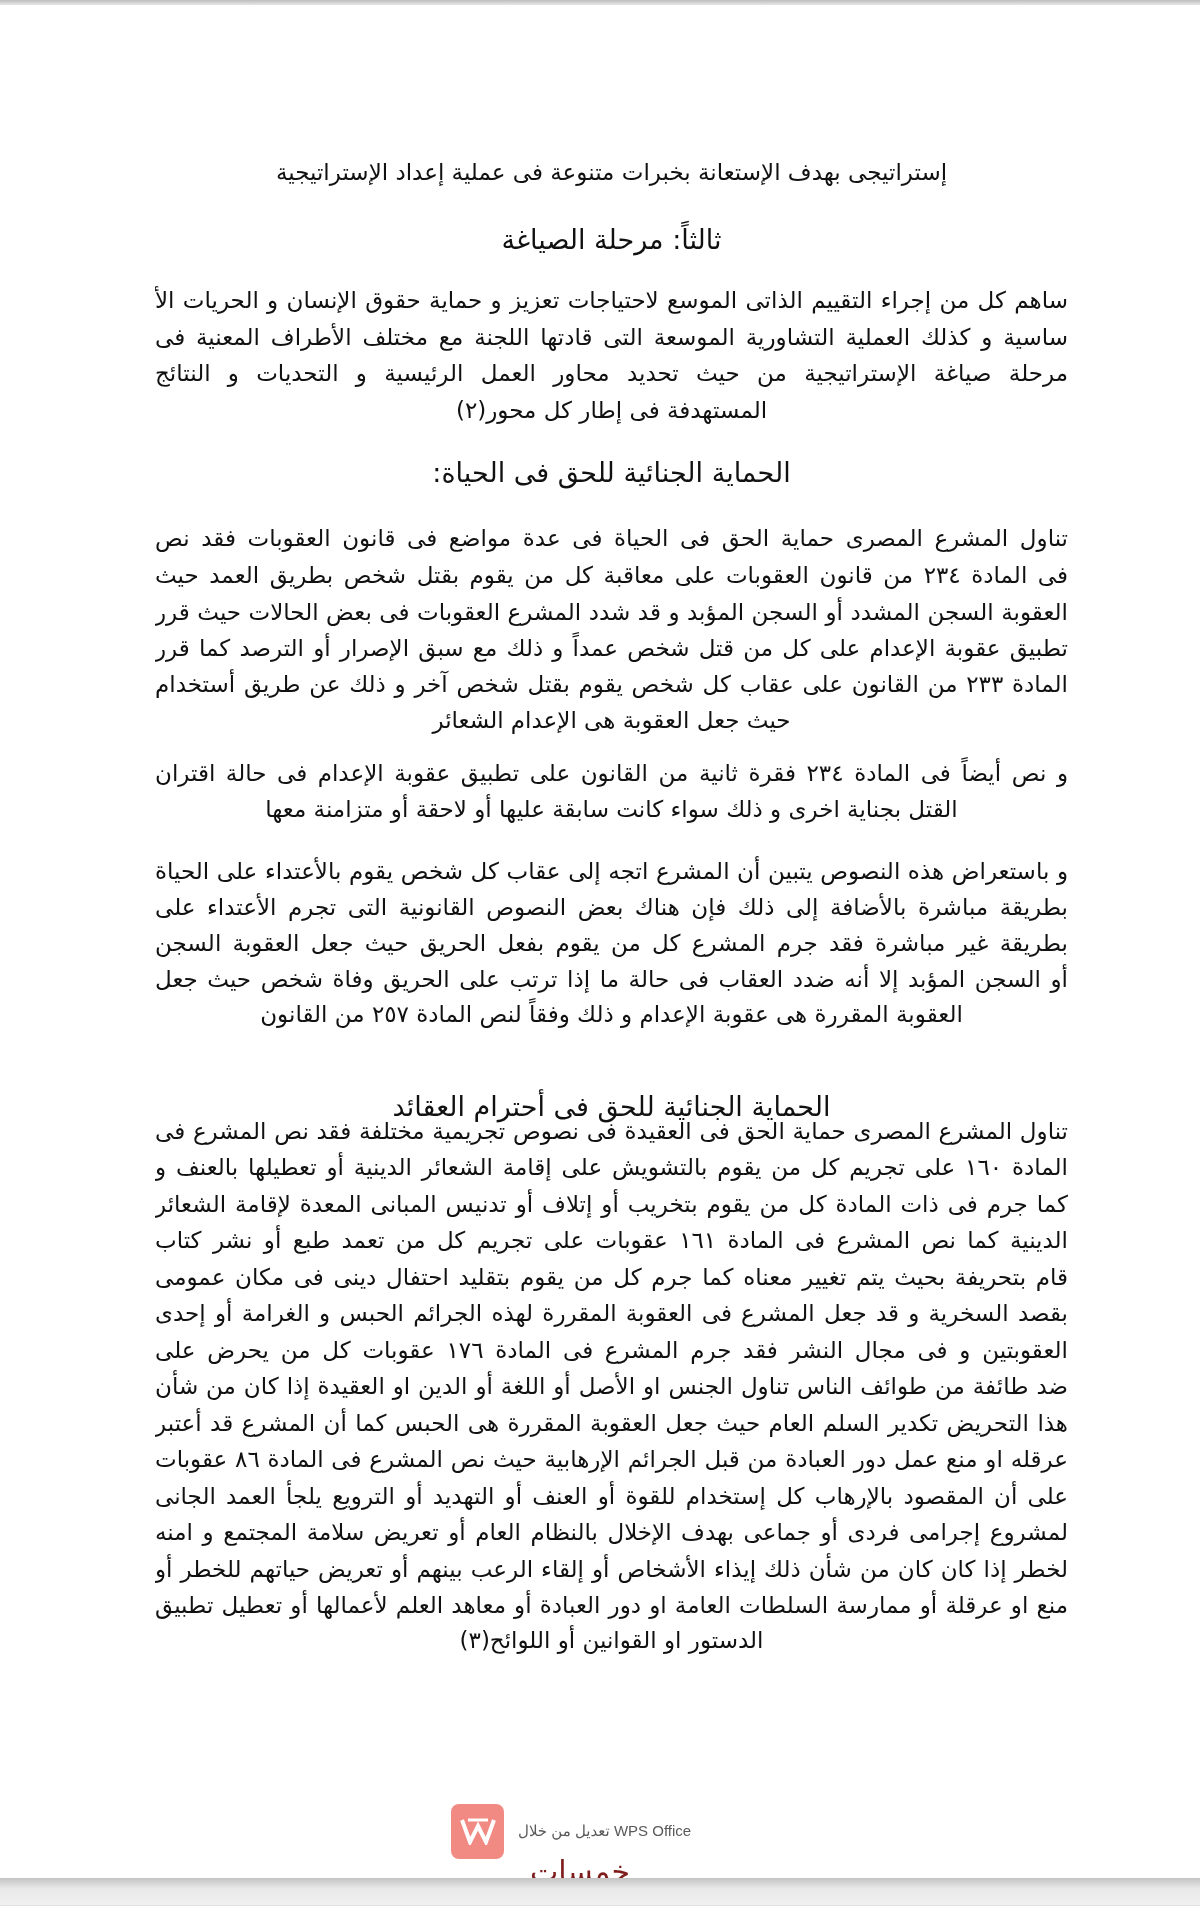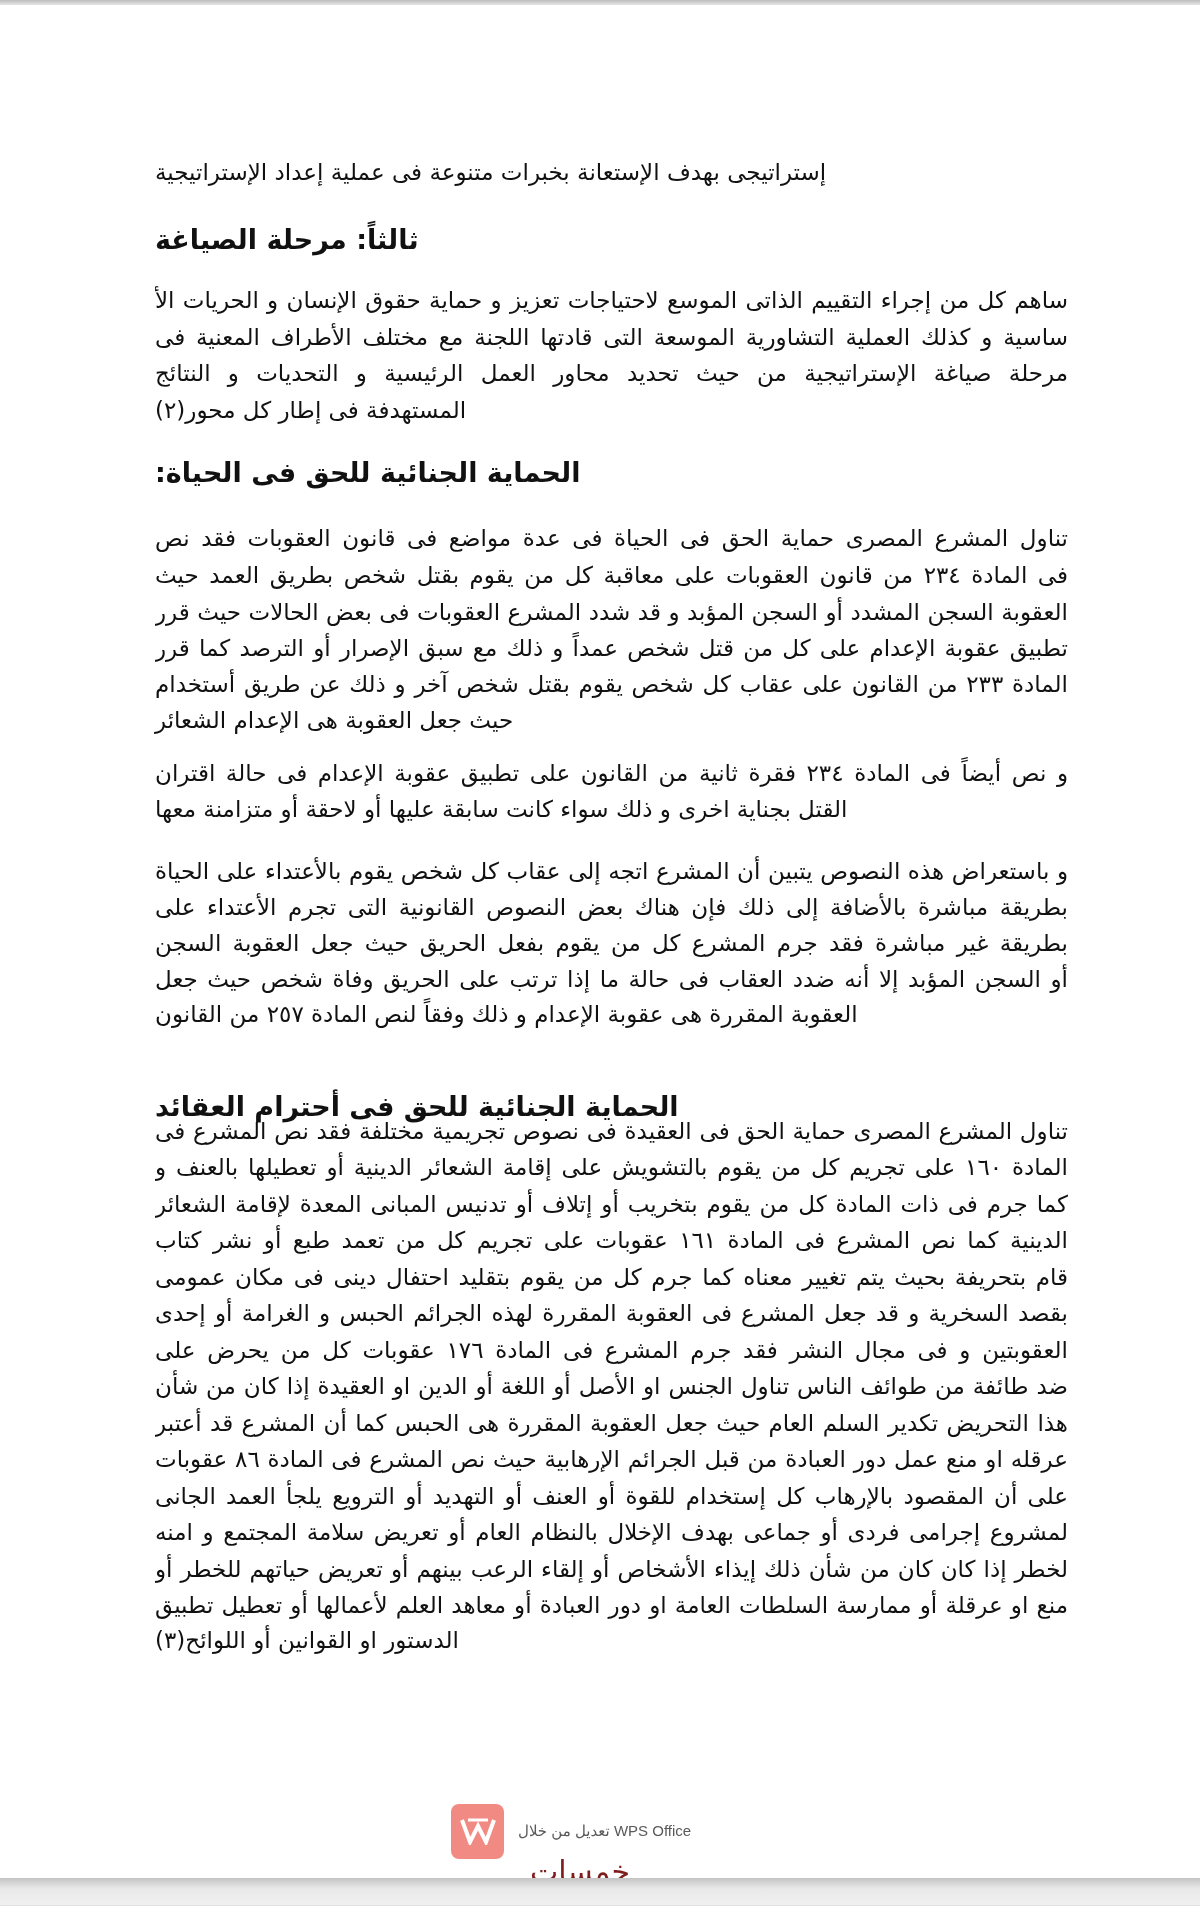--- a/index.html
+++ b/index.html
@@ -18,28 +18,28 @@
     background: #ffffff;
   }
   .bottom-band {
     position: absolute; left: 0; top: 1878px; width: 1200px; height: 27px;
     background: linear-gradient(#c4c4c4, #e9e9e9 40%, #f1f1f1);
     border-bottom: 1px solid #e2e2e2;
   }
   .line {
     position: absolute; right: 132px; width: 913px;
     direction: rtl; font-size: 23px; line-height: 36px; height: 36px;
-    white-space: nowrap; text-align: left;
+    white-space: nowrap; text-align: center;
     transform: translateY(-18px);
   }
   .line.justify { text-align: justify; text-align-last: justify; white-space: normal; overflow: hidden; margin-left: 37px; }
   .heading {
     position: absolute; right: 132px; width: 913px;
-    direction: rtl; font-size: 27px; font-weight: bold; line-height: 40px; height: 40px;
-    white-space: nowrap; text-align: left;
+    direction: rtl; font-size: 27px; font-weight: normal; line-height: 40px; height: 40px;
+    white-space: nowrap; text-align: center;
     transform: translateY(-20px);
   }
   .watermark {
     position: absolute; left: 451px; top: 1803px; height: 56px;
     display: flex; align-items: center;
   }
   .wps-logo {
     width: 53px; height: 55px; border-radius: 8px; background: #f28a84;
     display: flex; align-items: center; justify-content: center;
   }

